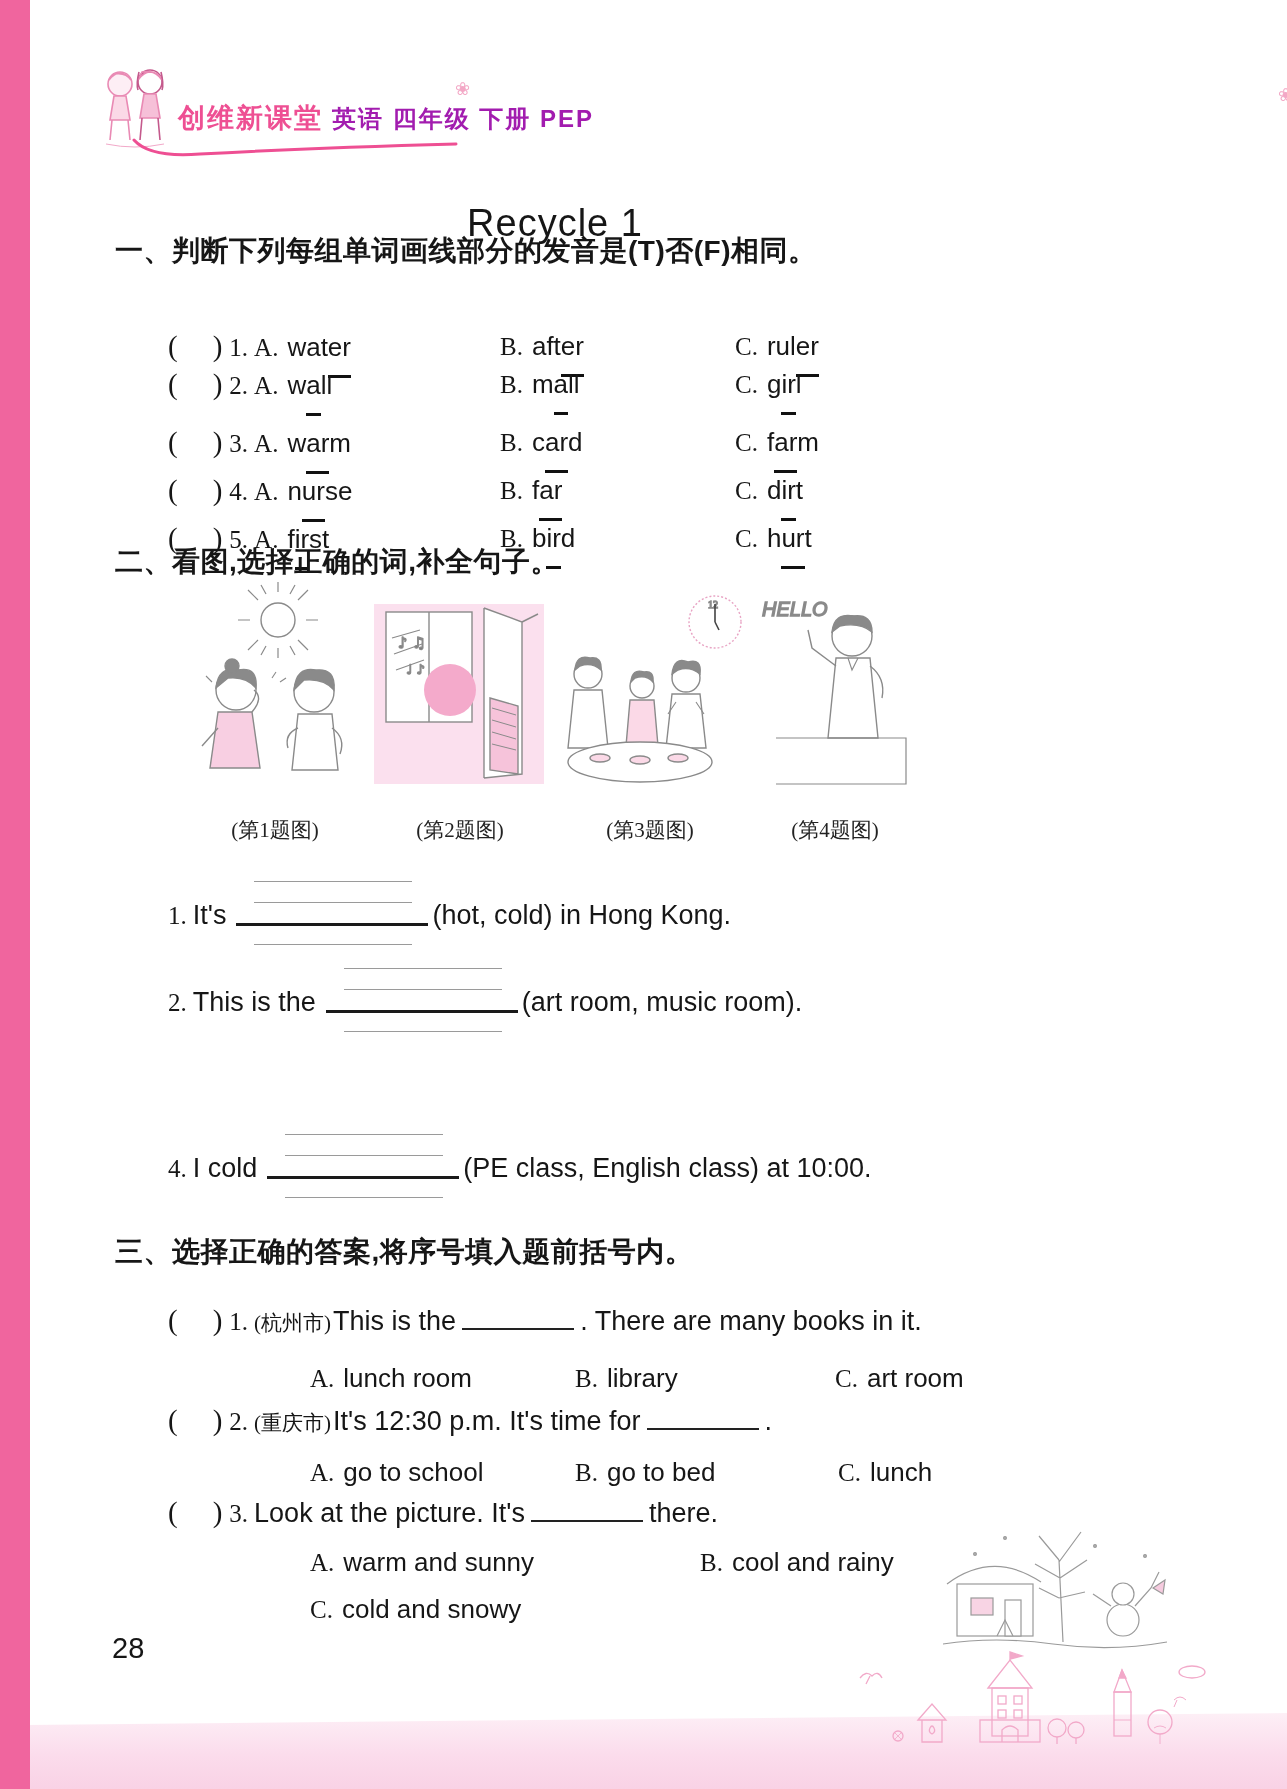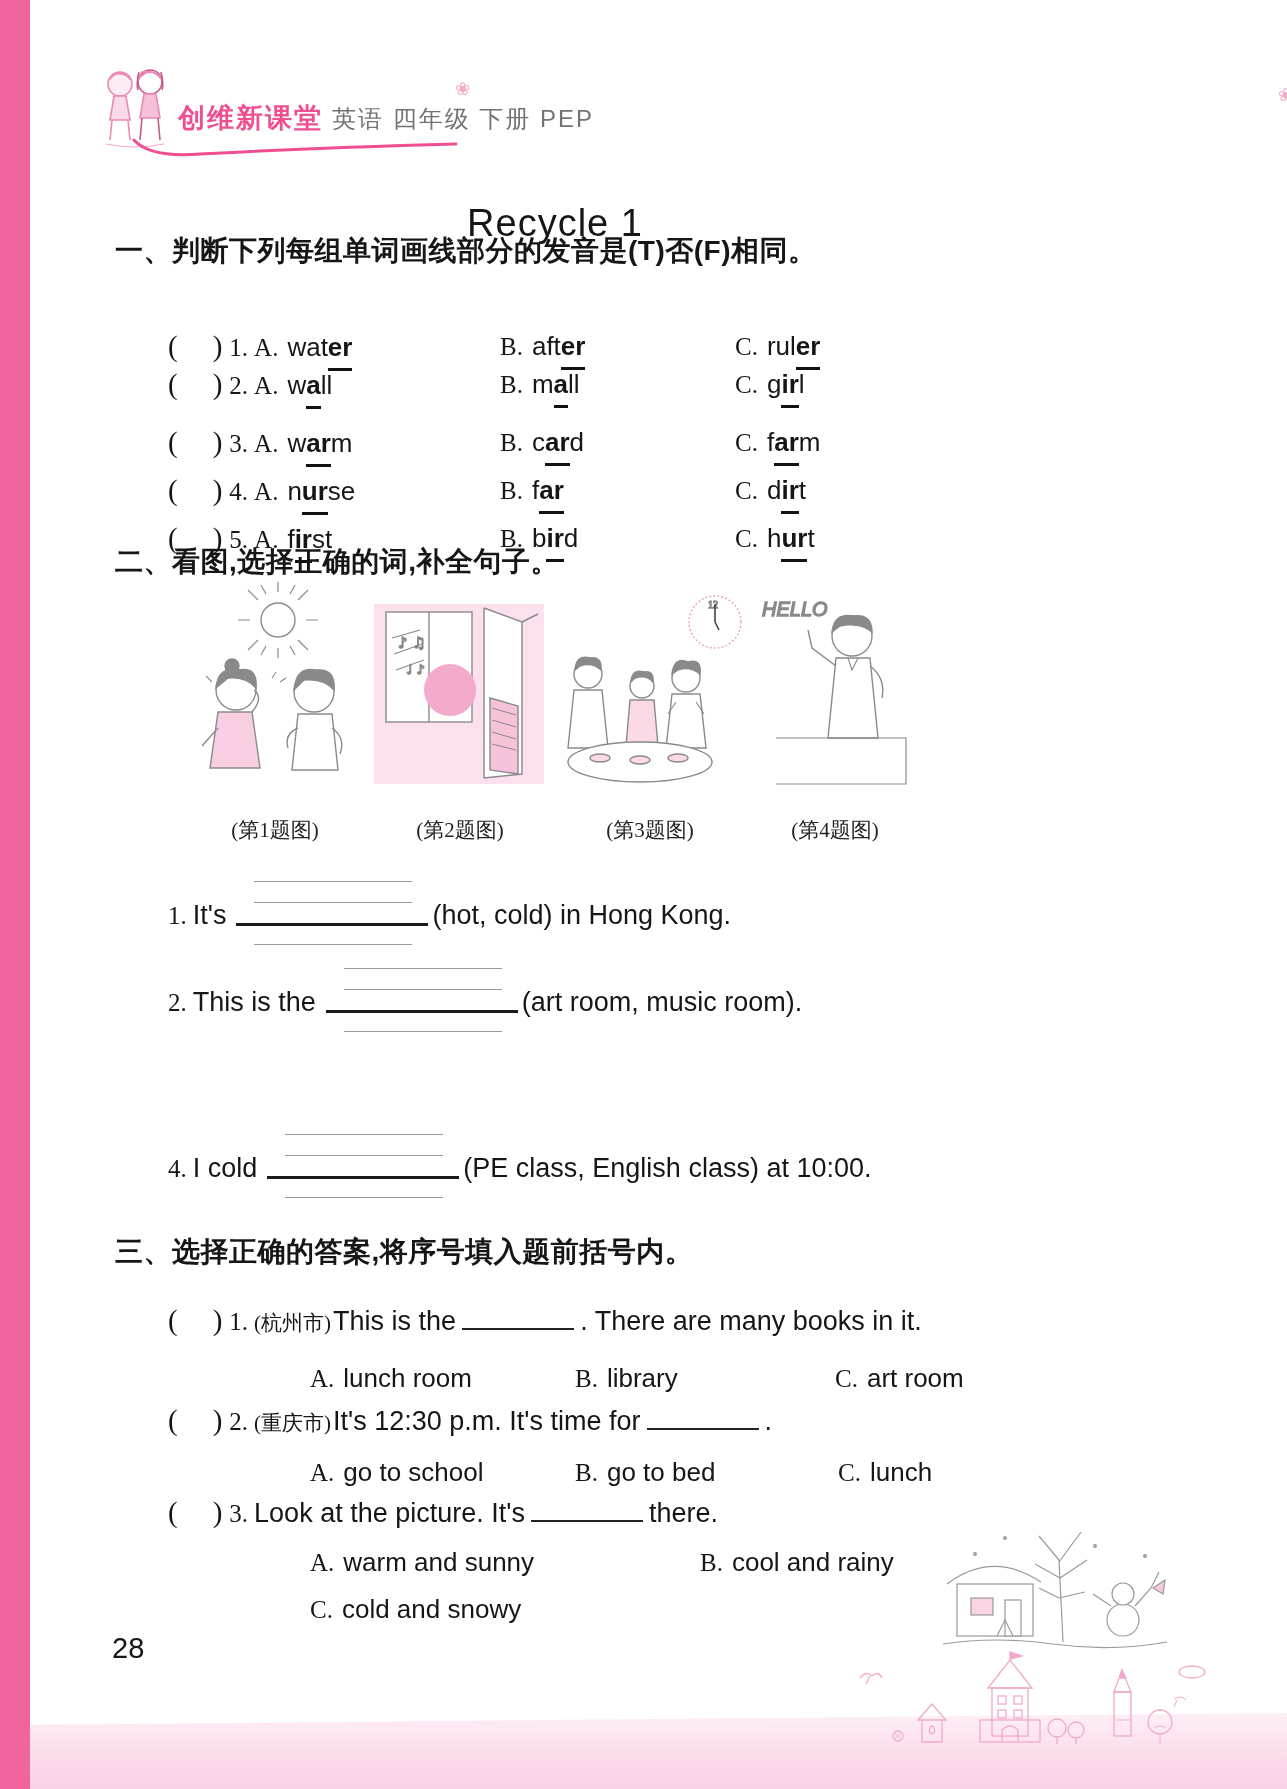--- a/index.html
+++ b/index.html
@@ -7,21 +7,21 @@
         font-family:"Liberation Sans","DejaVu Sans",sans-serif;color:#161616;}
 
   
   .left-strip{position:absolute;left:0;top:0;width:30px;height:100%;background:#f0659e;z-index:5;}
   .bottom-band{position:absolute;left:0;right:0;bottom:0;height:76px;z-index:1;
     background:linear-gradient(180deg,#fdeff6 0%,#fbdcec 55%,#f9d2e5 100%);
     clip-path:polygon(0 16%,100% 0,100% 100%,0 100%);}
 
   
   .hdr-brand{position:absolute;left:178px;top:100px;font-size:27px;font-weight:bold;color:#ee4f93;letter-spacing:2px;}
-  .hdr-subject{position:absolute;left:332px;top:103px;font-size:24px;font-weight:normal;color:#737373;letter-spacing:2px;}
+  .hdr-subject{position:absolute;left:332px;top:103px;font-size:24px;font-weight:bold;color:#a21caf;letter-spacing:2px;}
   .hdr-mascot{position:absolute;left:92px;top:58px;}
   .hdr-swoosh{position:absolute;left:130px;top:128px;}
   .flower{position:absolute;color:#f3a8c6;font-size:18px;}
   .flower.f1{left:455px;top:78px;}
   .flower.f2{right:-6px;top:84px;}
 
   .page-title{position:absolute;left:300px;top:177px;width:510px;text-align:center;
     font-size:38px;font-weight:500;letter-spacing:1px;}
 
   .sec-head{position:absolute;left:115px;font-size:28px;font-weight:bold;letter-spacing:0.5px;}
@@ -29,21 +29,21 @@
   #sec2-head{top:543px;}
   #sec3-head{top:1233px;}
 
   
   .s1-row{position:absolute;left:168px;width:1050px;height:48px;line-height:48px;font-size:26px;}
   .cell{position:absolute;top:0;white-space:nowrap;}
   .cell.a{left:0;} .cell.b{left:332px;} .cell.c{left:567px;}
   .bracket{font-family:"Liberation Serif","DejaVu Serif",serif;font-size:29px;letter-spacing:3px;margin-right:4px;}
   .qnum{font-family:"Liberation Serif","DejaVu Serif",serif;font-size:25px;margin-right:6px;}
   .letter{font-family:"Liberation Serif","DejaVu Serif",serif;font-size:25px;margin-right:9px;}
-  .ul{display:inline-block;border-bottom:3px solid #111;padding-bottom:7px;line-height:1.05;font-weight:bold;}
+  .ul{display:inline-block;border-bottom:3px solid #111;padding-bottom:14px;line-height:1.05;}
 
   
   .figrow{position:absolute;left:200px;top:578px;width:730px;height:272px;}
   .figbox{position:absolute;top:0;height:232px;}
   .figcap{position:absolute;top:238px;width:100%;text-align:center;
     font-family:"Liberation Serif","DejaVu Serif",serif;font-size:21px;color:#222;}
   #fig1{left:-12px;width:174px;} #fig2{left:172px;width:176px;}
   #fig3{left:358px;width:184px;} #fig4{left:556px;width:158px;}
 
   

